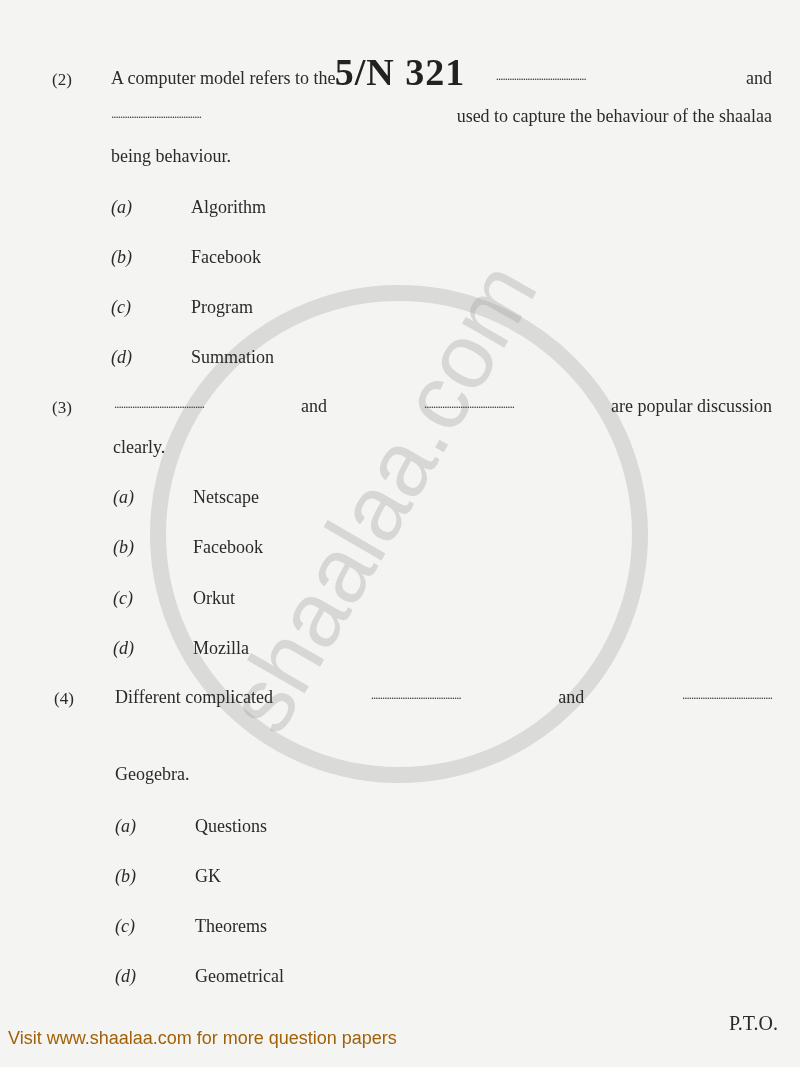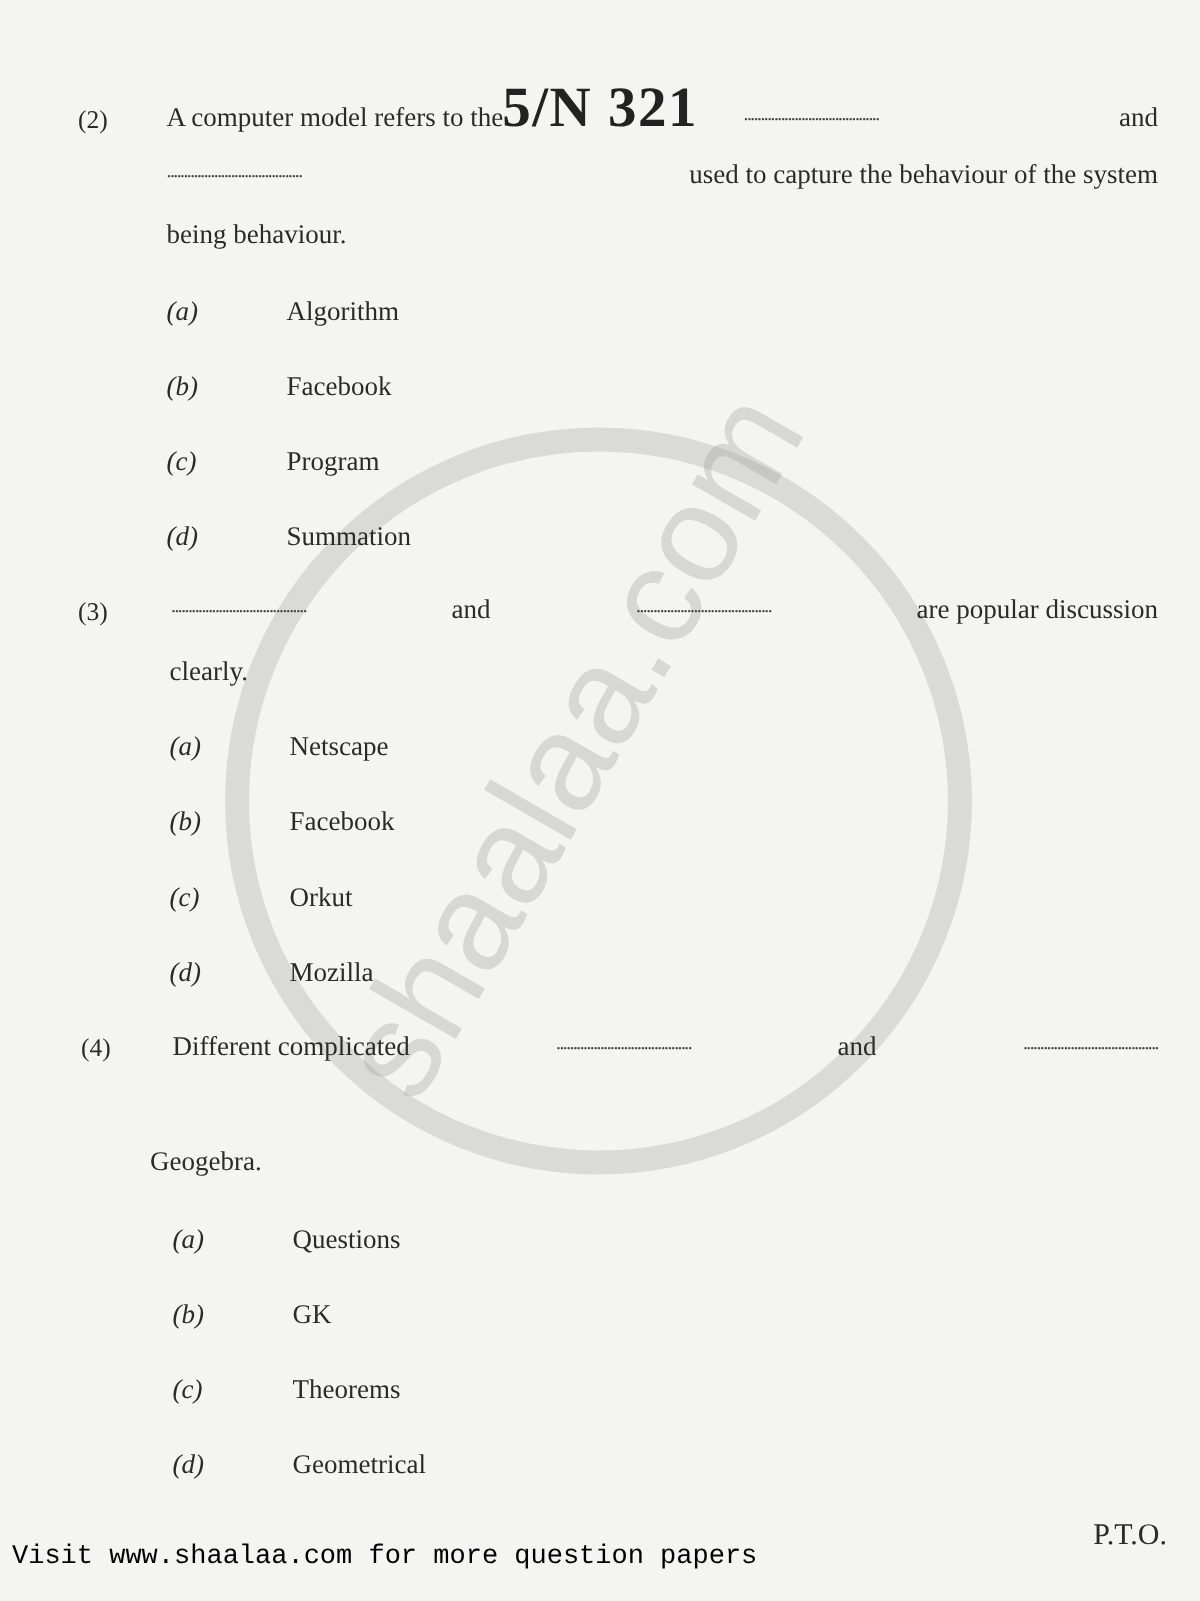--- a/index.html
+++ b/index.html
@@ -20,21 +20,21 @@
     position: absolute; left: 111px; right: 28px; font-size: 18px;
     font-family: "Liberation Serif", serif; white-space: nowrap;
   }
   .line.justify { display: flex; justify-content: space-between; text-align: center; }
   .dots { letter-spacing: -1px; color: #444; font-size: 13px; }
   .opt { position: absolute; font-family: "Liberation Serif", serif; font-size: 18px; }
   .opt .lbl { position: absolute; left: 0; font-style: italic; }
   .opt .txt { position: absolute; left: 80px; white-space: nowrap; }
   .footer {
     position: absolute; left: 8px; top: 1028px;
-    font-family: Liberation Mono, monospace; font-size: 18px; color: #000000;
+    font-family: Liberation Sans, sans-serif; font-size: 18px; color: #a16207;
   }
   .pto { position: absolute; right: 22px; top: 1012px; font-family: "Liberation Serif", serif; font-size: 20px; }
   .watermark-ring {
     position: absolute; left: 150px; top: 285px; width: 498px; height: 498px;
     border: 16px solid rgba(170,170,170,0.35); border-radius: 50%; box-sizing: border-box;
     pointer-events: none;
   }
   .watermark-text {
     position: absolute; left: 150px; top: 440px; width: 500px; text-align: center;
     font-family: "Liberation Sans", sans-serif; font-size: 92px; color: rgba(160,160,160,0.35);
@@ -52,21 +52,21 @@
   <div class="code">5/N 321</div>
 
   <div class="qnum" style="top:70px">(2)</div>
   <div class="line justify" style="top:68px">
     <span>A computer model refers to the</span>
     <span class="dots">........................................</span>
     <span>and</span>
   </div>
   <div class="line justify" style="top:106px">
     <span class="dots">........................................</span>
-    <span>used to capture the behaviour of the system</span>
+    <span>used to capture the behaviour of the shaalaa</span>
   </div>
   <div class="line" style="top:146px">being behaviour.</div>
 
   <div class="opt" style="left:111px;top:197px">
       <span class="lbl">(a)</span>
       <span class="txt">Algorithm</span>
     </div>
   <div class="opt" style="left:111px;top:247px">
       <span class="lbl">(b)</span>
       <span class="txt">Facebook</span>
@@ -106,21 +106,21 @@
       <span class="txt">Mozilla</span>
     </div>
 
   <div class="qnum" style="top:689px;left:54px">(4)</div>
   <div class="line justify" style="top:687px;left:115px">
     <span>Different complicated</span>
     <span class="dots">........................................</span>
     <span>and</span>
     <span class="dots">........................................</span>
   </div>
-  <div class="line" style="top:764px;left:100px">Geogebra.</div>
+  <div class="line" style="top:764px;left:115px">Geogebra.</div>
 
   <div class="opt" style="left:115px;top:816px">
       <span class="lbl">(a)</span>
       <span class="txt">Questions</span>
     </div>
   <div class="opt" style="left:115px;top:866px">
       <span class="lbl">(b)</span>
       <span class="txt">GK</span>
     </div>
   <div class="opt" style="left:115px;top:916px">

